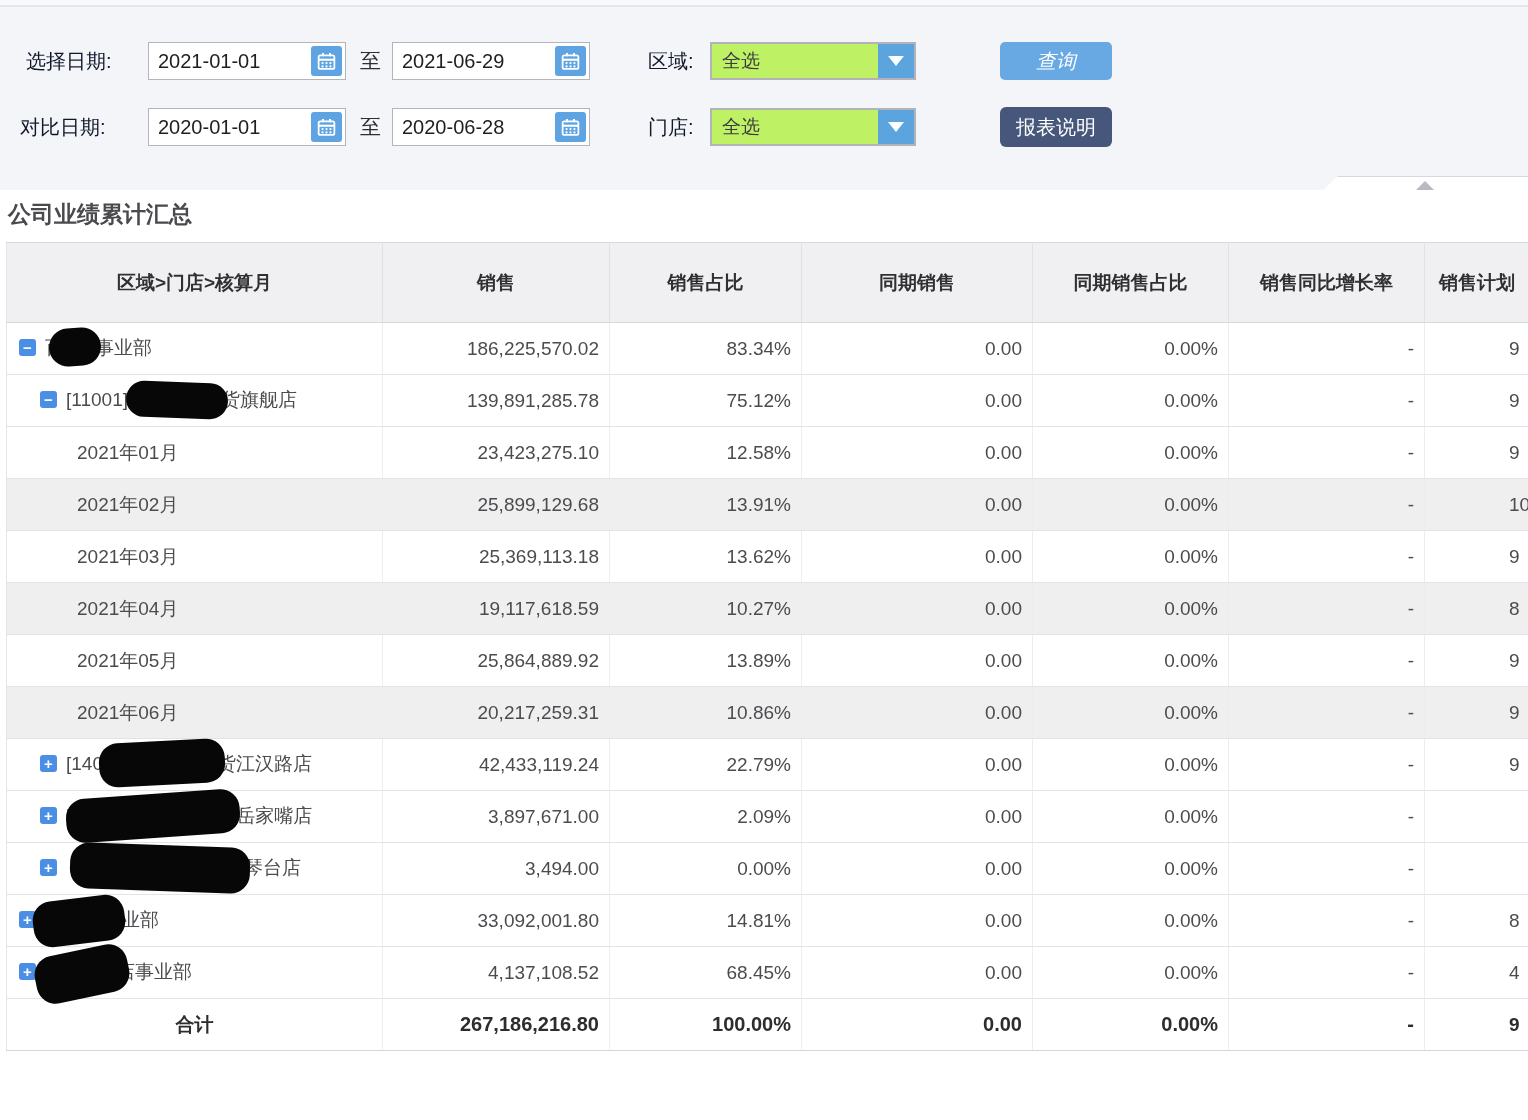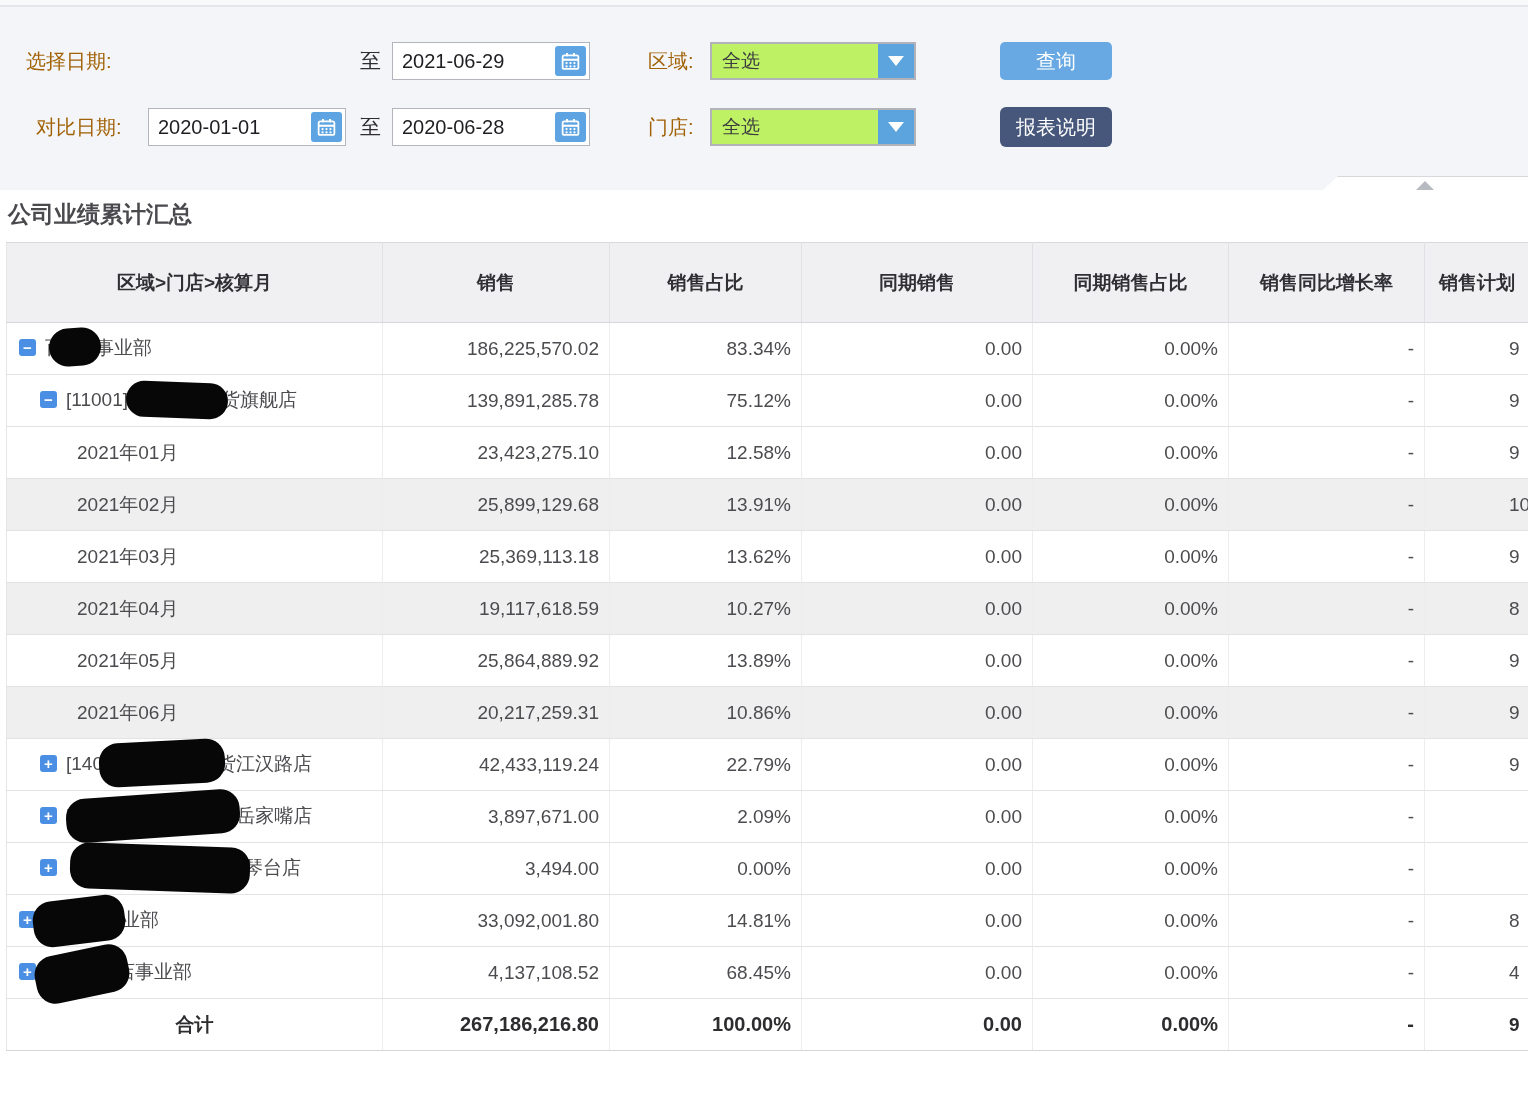--- a/index.html
+++ b/index.html
@@ -6,21 +6,21 @@
   body{
     width:1528px;height:1120px;position:relative;overflow:hidden;
     background:#ffffff;
     font-family:"Liberation Sans","DejaVu Sans",sans-serif;
     -webkit-font-smoothing:antialiased;
   }
   
   .top-strip{position:absolute;top:0;left:0;width:100%;height:5px;background:#f8f9fb;border-bottom:2px solid #e4e5e9;}
   
   .filter-area{position:absolute;top:7px;left:0;width:100%;height:183px;background:#f4f5f8;}
-  .f-label{position:absolute;height:38px;line-height:38px;font-size:20px;color:#a16207;}
+  .f-label{position:absolute;height:38px;line-height:38px;font-size:20px;color:#0f172a;}
   .date-box{position:absolute;height:36px;background:#fff;border:1px solid #b4b5bc;display:flex;align-items:center;}
   .date-box input{
     flex:1;border:none;outline:none;background:transparent;
     font-family:inherit;font-size:20px;color:#1f1f23;padding:0 0 0 9px;width:130px;
   }
   .cal-btn{width:31px;height:30px;margin-right:3px;border-radius:3px;background:#5ea4e2;
     display:flex;align-items:center;justify-content:center;cursor:pointer;flex:none;}
   .to-sep{position:absolute;height:38px;line-height:38px;font-size:21px;color:#2e2e32;}
   .dropdown{position:absolute;height:34px;background:#bef264;border:2px solid #b2b3ba;display:flex;}
   .dd-value{flex:1;font-size:19px;color:#3c3c40;line-height:34px;padding-left:10px;}
@@ -71,20 +71,37 @@
   .frag{position:relative;z-index:1;}
 </style>
 </head>
 <body>
 
 <div class="top-strip"></div>
 
 <div class="filter-area">
 
   <div class="f-label" style="left:26px;top:35px;">选择日期:</div>
+  <div class="date-box" style="left:148px;top:35px;width:196px;">
+    <input value="2021-01-01" style="">
+    <span class="cal-btn">
+      <svg width="21" height="21" viewBox="0 0 24 24">
+        <rect x="3" y="5" width="18" height="15.5" rx="2" fill="none" stroke="#ffffff" stroke-width="2"></rect>
+        <line x1="3" y1="10" x2="21" y2="10" stroke="#ffffff" stroke-width="2.4"></line>
+        <line x1="8" y1="2.2" x2="8" y2="6" stroke="#ffffff" stroke-width="2.2"></line>
+        <line x1="16" y1="2.2" x2="16" y2="6" stroke="#ffffff" stroke-width="2.2"></line>
+        <circle cx="7.5" cy="13.8" r="1.3" fill="#fff"></circle>
+          <circle cx="12" cy="13.8" r="1.3" fill="#fff"></circle>
+          <circle cx="16.5" cy="13.8" r="1.3" fill="#fff"></circle>
+        <circle cx="7.5" cy="17.6" r="1.3" fill="#fff"></circle>
+          <circle cx="12" cy="17.6" r="1.3" fill="#fff"></circle>
+          <circle cx="16.5" cy="17.6" r="1.3" fill="#fff"></circle>
+      </svg>
+    </span>
+  </div>
   <div class="to-sep" style="left:360px;top:35px;">至</div>
   <div class="date-box" style="left:392px;top:35px;width:196px;">
     <input value="2021-06-29" style="">
     <span class="cal-btn">
       <svg width="21" height="21" viewBox="0 0 24 24">
         <rect x="3" y="5" width="18" height="15.5" rx="2" fill="none" stroke="#ffffff" stroke-width="2"></rect>
         <line x1="3" y1="10" x2="21" y2="10" stroke="#ffffff" stroke-width="2.4"></line>
         <line x1="8" y1="2.2" x2="8" y2="6" stroke="#ffffff" stroke-width="2.2"></line>
         <line x1="16" y1="2.2" x2="16" y2="6" stroke="#ffffff" stroke-width="2.2"></line>
         <circle cx="7.5" cy="13.8" r="1.3" fill="#fff"></circle>
@@ -96,23 +113,23 @@
       </svg>
     </span>
   </div>
   <div class="f-label" style="left:648px;top:35px;">区域:</div>
   <div class="dropdown" style="left:710px;top:35px;width:202px;">
     <div class="dd-value">全选</div>
     <div class="dd-btn">
         <span class="dd-arrow"></span>
       </div>
   </div>
-  <button class="btn btn-query" style="left:1000px;top:35px;">查询</button>
-
-  <div class="f-label" style="left:36px;top:101px;">对比日期:</div>
+  <button class="btn btn-query" style="left:1000px;top:35px;font-style:italic;">查询</button>
+
+  <div class="f-label" style="left:20px;top:101px;">对比日期:</div>
   <div class="date-box" style="left:148px;top:101px;width:196px;">
     <input value="2020-01-01" style="">
     <span class="cal-btn">
       <svg width="21" height="21" viewBox="0 0 24 24">
         <rect x="3" y="5" width="18" height="15.5" rx="2" fill="none" stroke="#ffffff" stroke-width="2"></rect>
         <line x1="3" y1="10" x2="21" y2="10" stroke="#ffffff" stroke-width="2.4"></line>
         <line x1="8" y1="2.2" x2="8" y2="6" stroke="#ffffff" stroke-width="2.2"></line>
         <line x1="16" y1="2.2" x2="16" y2="6" stroke="#ffffff" stroke-width="2.2"></line>
         <circle cx="7.5" cy="13.8" r="1.3" fill="#fff"></circle>
           <circle cx="12" cy="13.8" r="1.3" fill="#fff"></circle>

